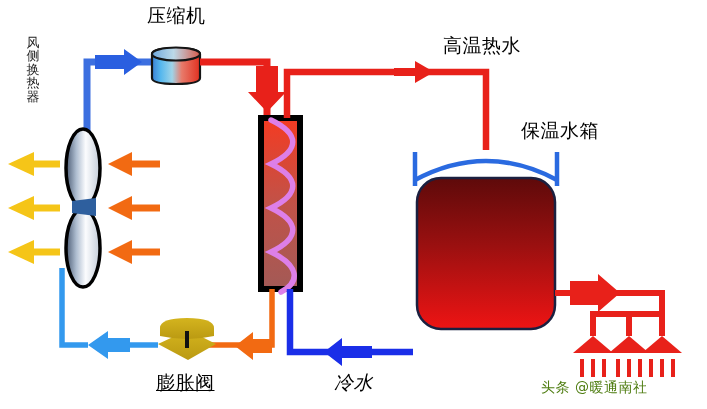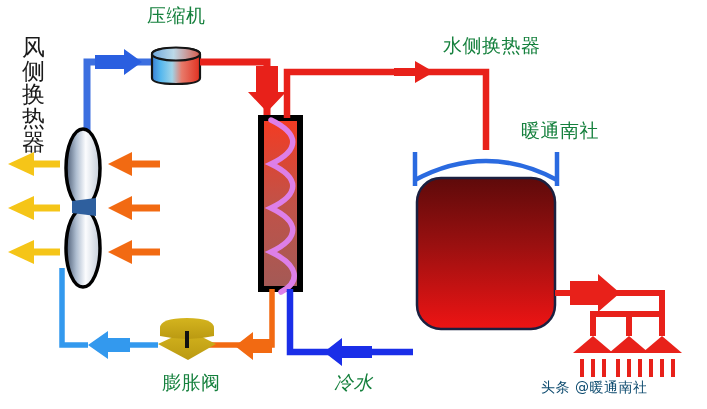--- a/index.html
+++ b/index.html
@@ -19,53 +19,53 @@
   }
   #diagram-svg {
     position: absolute;
     left: 0;
     top: 0;
     width: 707px;
     height: 409px;
   }
   .lbl {
     position: absolute;
-    color: #15803d;
+    color: #000000;
     font-family: "DejaVu Sans", "Liberation Sans", sans-serif;
     font-size: 19px;
     line-height: 1.06;
     font-weight: 500;
     white-space: pre;
     letter-spacing: 0.5px;
   }
   .lbl-vert {
     position: absolute;
     color: #1a1a1a;
     font-family: "DejaVu Sans", "Liberation Sans", sans-serif;
-    font-size: 23px;
+    font-size: 13px;
     font-weight: 500;
     line-height: 1.03;
     width: 22px;
     text-align: center;
     word-break: break-all;
     letter-spacing: 0px;
   }
   #label-air-hx { left: 22px; top: 36px; }
   #label-water-hx { left: 203px; top: 148px; }
   #label-compressor { left: 147px; top: 5px; }
   #label-hot-water { left: 443px; top: 35px; }
   #label-tank { left: 521px; top: 120px; }
-  #label-expansion-valve { left: 162px; top: 372px; }
+  #label-expansion-valve { left: 156px; top: 372px; text-decoration: underline; }
   #label-cold-water { left: 334px; top: 372px; font-style: italic; }
   #watermark {
     position: absolute;
     left: 541px;
     top: 379px;
     font-size: 14px;
-    color: #0c4a6e;
+    color: #4d7c0f;
     font-family: "DejaVu Sans", "Liberation Sans", sans-serif;
     white-space: pre;
     letter-spacing: 0.5px;
   }
 </style>
 </head>
 <body>
 
 <div id="stage">
 
@@ -223,23 +223,23 @@
       </g>
     </g>
 
   </svg>
 
   <div class="lbl-vert" id="label-air-hx">风侧换热器</div>
 
 
   <div class="lbl" id="label-compressor">压缩机</div>
 
-  <div class="lbl" id="label-hot-water">水侧换热器</div>
-
-  <div class="lbl" id="label-tank">暖通南社</div>
+  <div class="lbl" id="label-hot-water">高温热水</div>
+
+  <div class="lbl" id="label-tank">保温水箱</div>
 
   <div class="lbl" id="label-expansion-valve">膨胀阀</div>
 
   <div class="lbl" id="label-cold-water">冷水</div>
 
   <div id="watermark">头条 @暖通南社</div>
 
 </div>
 
 </body></html>

